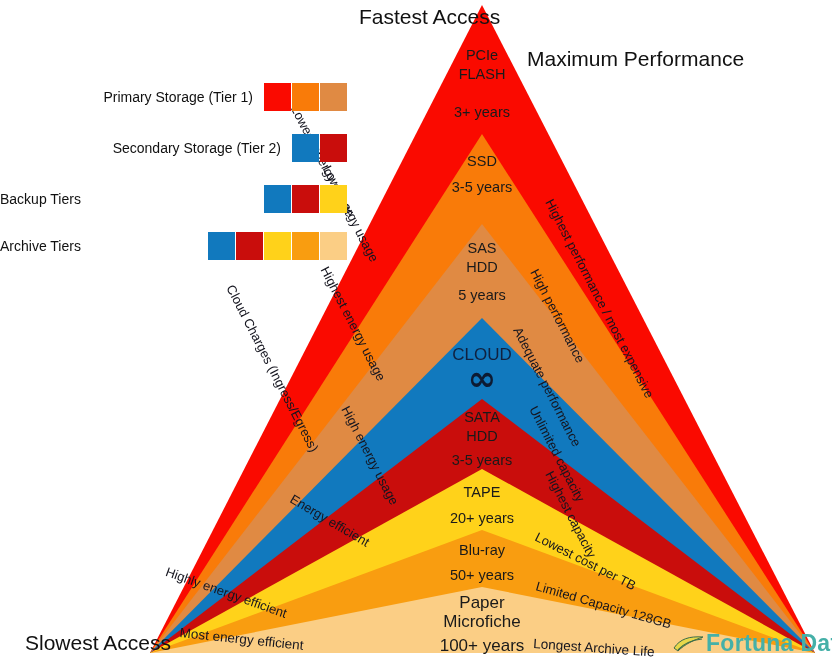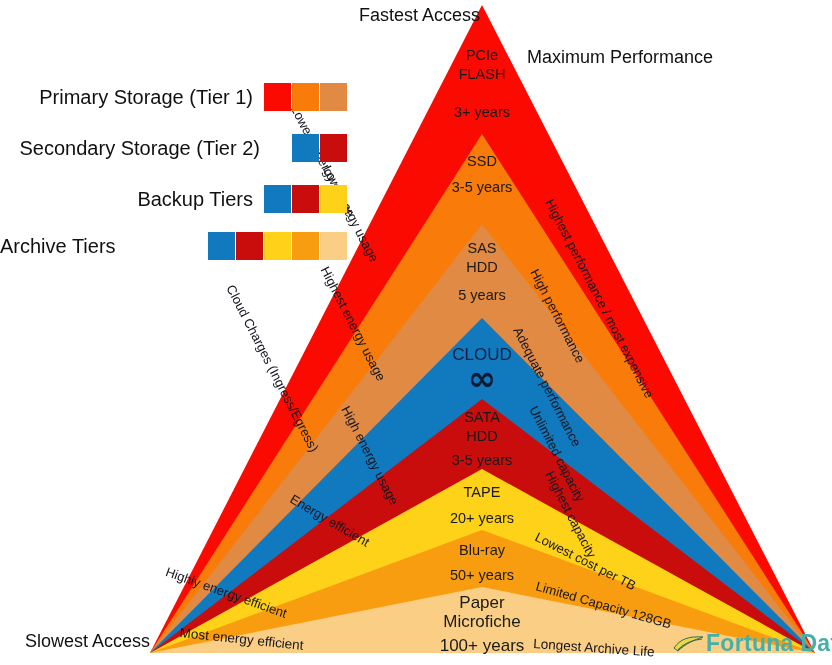--- a/index.html
+++ b/index.html
@@ -3,31 +3,31 @@
 <meta charset="utf-8">
 <style>
   html,body{margin:0;padding:0;background:#ffffff;}
   body{width:832px;height:665px;position:relative;overflow:hidden;
        font-family:"Liberation Sans",sans-serif;color:#1a1a1a;}
 
   #stage{position:absolute;left:0;top:0;width:832px;height:665px;}
 
   
   .legend-row{position:absolute;display:flex;align-items:center;height:30px;}
-  .legend-label{font-size:20px;color:#111;white-space:nowrap;text-align:right;}
+  .legend-label{font-size:14px;color:#111;white-space:nowrap;text-align:right;}
   .legend-swatches{display:flex;margin-left:11px;}
   .sw{width:27px;height:28px;margin-right:1px;}
 
   #lg0{left:0;top:82px;width:348px;justify-content:flex-end;}
-  #lg1{left:0;top:133px;width:348px;justify-content:flex-end;gap:21px;}
-  #lg2{left:0;top:184px;width:348px;justify-content:flex-end;}
+  #lg1{left:0;top:133px;width:348px;justify-content:flex-end;}
+  #lg2{left:0;top:184px;width:348px;justify-content:space-between;}
   #lg3{left:0;top:231px;width:348px;justify-content:space-between;}
 
   
-  .corner{position:absolute;font-size:18px;color:#111;white-space:nowrap;}
+  .corner{position:absolute;font-size:21px;color:#111;white-space:nowrap;}
   #cap-fastest{left:359px;top:5px;}
   #cap-slowest{left:25px;top:631px;}
   #cap-maxperf{left:527px;top:47px;}
 
   
   #pyr{position:absolute;left:0;top:0;}
 
   .tier-txt{font-family:"Liberation Sans",sans-serif;font-size:15.5px;
             fill:#1a1a1a;text-anchor:middle;dominant-baseline:middle;}
   .tier-txt.sm{font-size:14.5px;}

